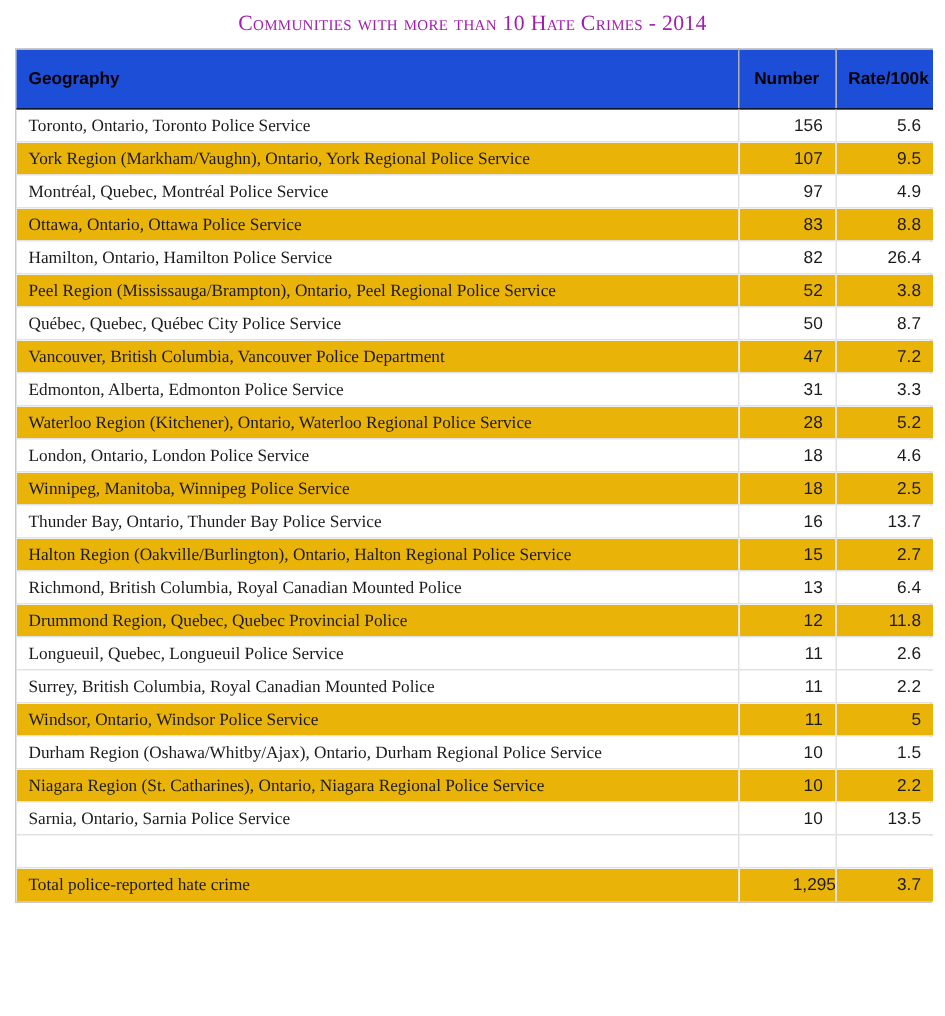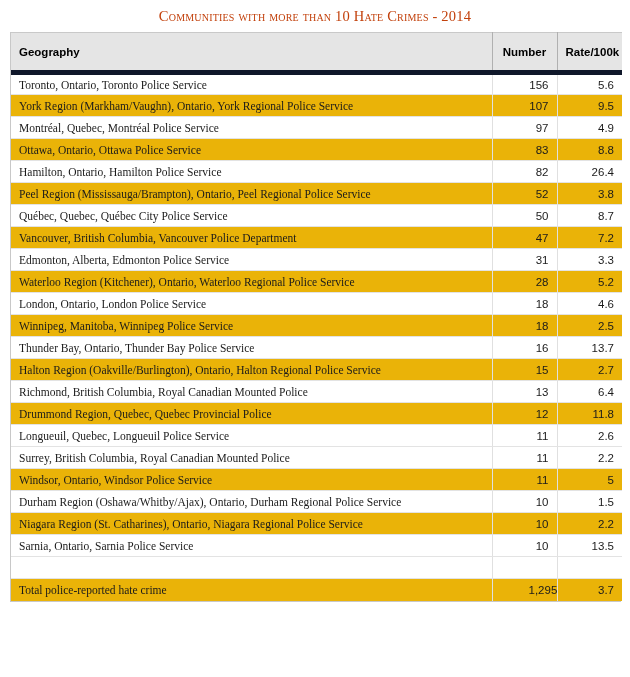--- a/index.html
+++ b/index.html
@@ -18,21 +18,21 @@
     width: 630px;
     height: 677px;
     position: relative;
     box-sizing: border-box;
   }
   .title {
     text-align: center;
     font-size: 14.5px;
     font-variant: small-caps;
     font-family: "Liberation Serif", serif;
-    color: #c2410c;
+    color: #a21caf;
     letter-spacing: 0.2px;
     padding-top: 7px;
     padding-bottom: 7px;
     line-height: 18px;
     white-space: nowrap;
   }
   .table-wrap {
     margin: 0 9px 0 10px;
     border: 1px solid #c8c8c8;
     border-top: none;
@@ -42,28 +42,28 @@
     border-collapse: collapse;
     width: 100%;
     table-layout: fixed;
     font-size: 11.5px;
   }
   table.hate-table col.c-geo   { width: 481px; }
   table.hate-table col.c-num   { width: 65px; }
   table.hate-table col.c-rate  { width: 65px; }
 
   thead th {
-    background: #e5e5e5;
+    background: #1d4ed8;
     color: #000000;
     font-weight: bold;
     font-size: 11.5px;
     height: 40px;
     padding: 0 8px;
     border-right: 1px solid #b0b0b0;
-    border-bottom: 5px solid #0f172a;
+    border-bottom: 1px solid #0f172a;
     border-top: 1px solid #c9c9c9;
     box-sizing: border-box;
     white-space: nowrap;
   }
   thead th.th-geo  { text-align: left; }
   thead th.th-num  { text-align: center; }
   thead th.th-rate { text-align: center; border-right: none; }
 
   tbody td {
     height: 22px;

